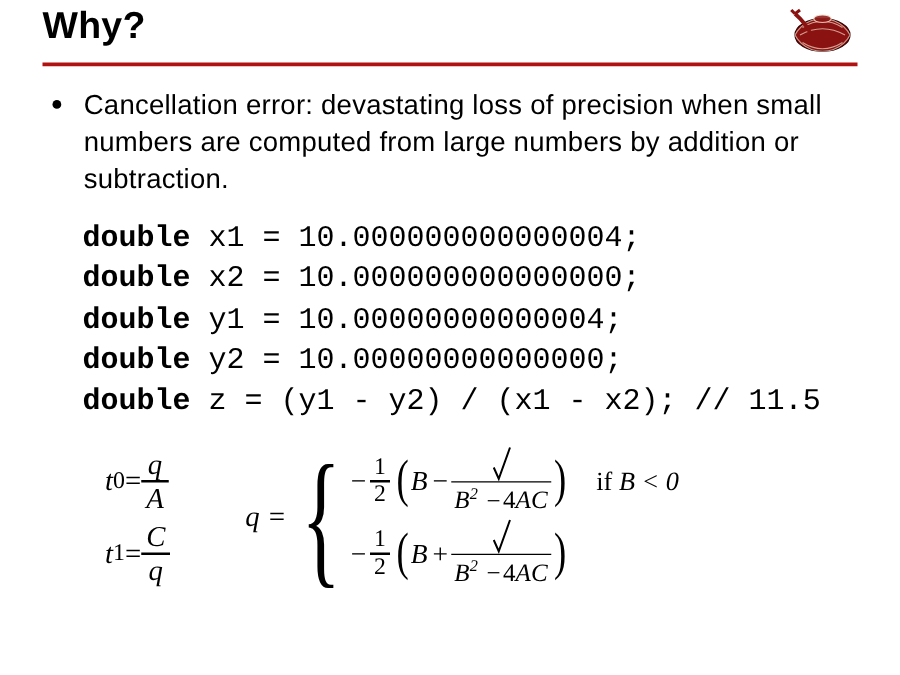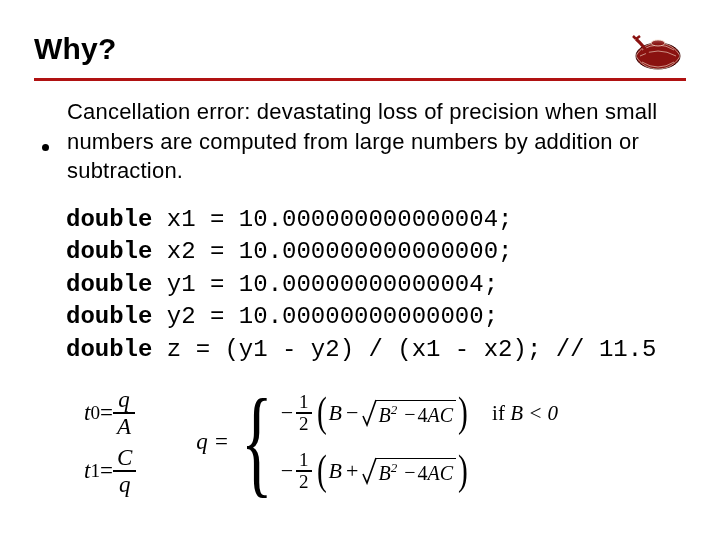--- a/index.html
+++ b/index.html
@@ -10,21 +10,20 @@
     background: #ffffff;
     font-family: Georgia, "Times New Roman", serif;
     color: #000;
   }
   .slide {
     position: relative;
     width: 720px;
     height: 440px;
     box-sizing: border-box;
     padding: 4px 34px 0 34px;
-    margin-top: 28px;
   }
   .header {
     position: relative;
     padding-bottom: 12px;
     border-bottom: 3px solid #b01212;
   }
   .title {
     font-family: Verdana, Arial, sans-serif;
     font-weight: 700;
     font-size: 30px;
@@ -33,21 +32,21 @@
   .logo {
     position: absolute;
     right: -6px;
     top: -2px;
     width: 70px;
     height: 44px;
   }
   .bullet-block {
     margin-top: 16px;
     display: flex;
-    align-items: center;
+    align-items: flex-start;
   }
   .bullet-dot {
     width: 7px;
     height: 7px;
     border-radius: 50%;
     background: #000;
     margin-top: 11px;
     margin-left: 8px;
     margin-right: 18px;
     flex-shrink: 0;
@@ -152,20 +151,21 @@
     font-size: 42px;
     line-height: 0.9;
     transform: scaleX(0.7);
     display: inline-block;
   }
   .it { font-style: italic; }
   .sqrt {
     display: inline-flex;
     align-items: center;
     vertical-align: middle;
+    flex-direction: column;
   }
   .rad {
     display: inline-block;
     position: relative;
   }
   .rad svg {
     display: block;
   }
   .under-rad {
     border-top: 1.6px solid #000;

